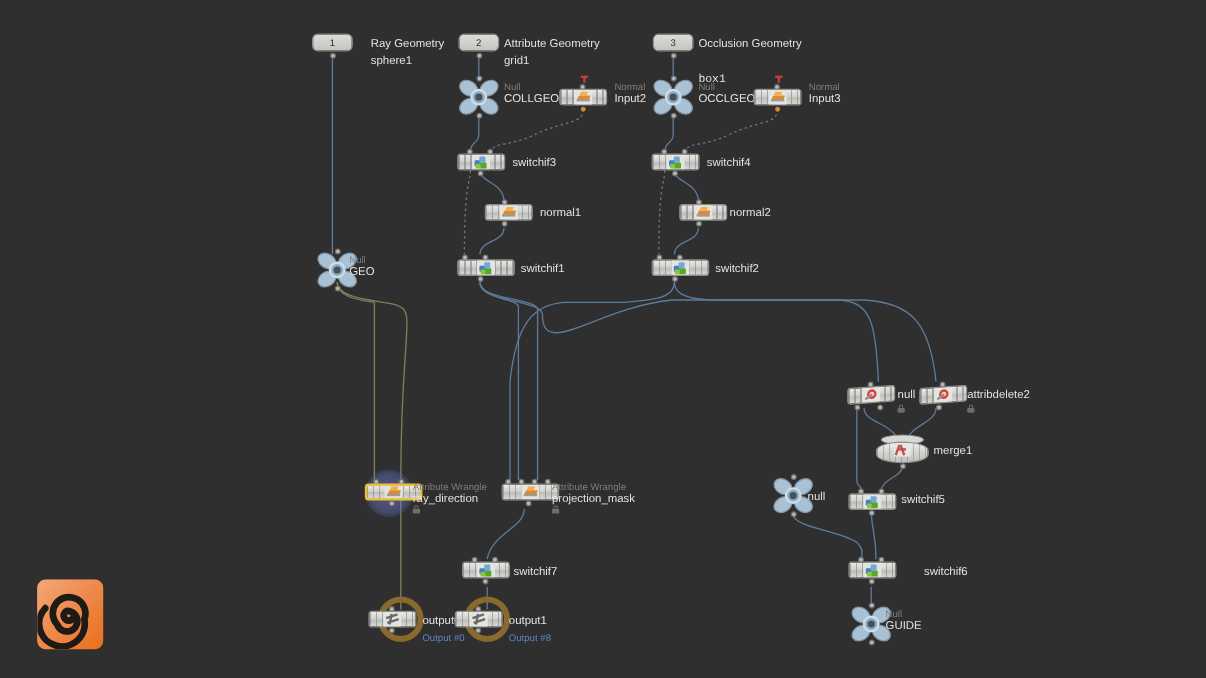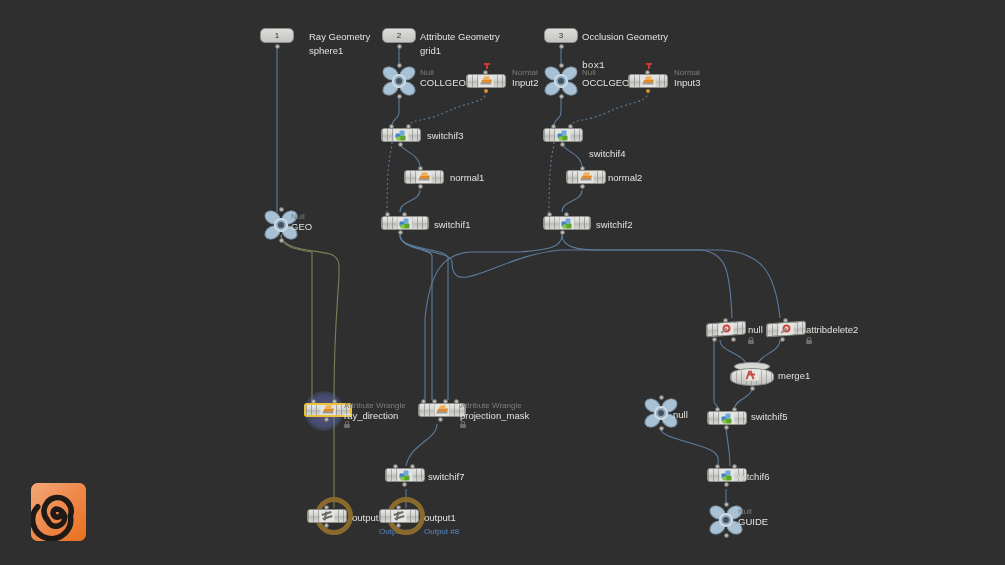--- a/index.html
+++ b/index.html
@@ -359,21 +359,21 @@
         <span class="g-switch">
             <i></i>
             <i></i>
             <i></i>
             <i></i>
           </span>
       </span>
     </div>
     <div class="dot" style="left:17px;top:14px;"></div>
   </div>
-  <div class="lbl" style="left:589px;top:130px;margin-top:18px;">
+  <div class="lbl" style="left:589px;top:130px;">
     <div class="name">switchif4</div>
   </div>
 
   <div class="node" style="left:404px;top:170px;">
     <div class="dot" style="left:14px;top:-4px;"></div>
     <div class="brick">
       <span class="stripes"></span>
       <span class="glyph">
         <span class="g-normal">
             <i></i>
@@ -642,42 +642,42 @@
         <span class="g-switch">
             <i></i>
             <i></i>
             <i></i>
             <i></i>
           </span>
       </span>
     </div>
     <div class="dot" style="left:17px;top:14px;"></div>
   </div>
-  <div class="lbl" style="left:733px;top:471px;">
+  <div class="lbl" style="left:770px;top:471px;">
     <div class="name">switchif6</div>
   </div>
 
   <div class="ring-gold" style="left:315px;top:497px;"></div>
   <div class="node" style="left:307px;top:509px;">
     <div class="dot" style="left:17px;top:-4px;"></div>
     <div class="brick">
       <span class="stripes"></span>
       <span class="glyph">
         <span class="g-output">
             <i></i>
             <i></i>
             <i></i>
           </span>
       </span>
     </div>
     <div class="dot" style="left:17px;top:14px;"></div>
   </div>
   <div class="lbl" style="left:352px;top:512px;">
     <div class="name">output0</div>
-    <div class="sub" style="margin-top:4px;margin-left:27px;">Output #0</div>
+    <div class="sub" style="margin-top:4px;">Output #0</div>
   </div>
 
   <div class="ring-gold" style="left:387px;top:497px;"></div>
   <div class="node" style="left:379px;top:509px;">
     <div class="dot" style="left:17px;top:-4px;"></div>
     <div class="brick">
       <span class="stripes"></span>
       <span class="glyph">
         <span class="g-output">
             <i></i>

